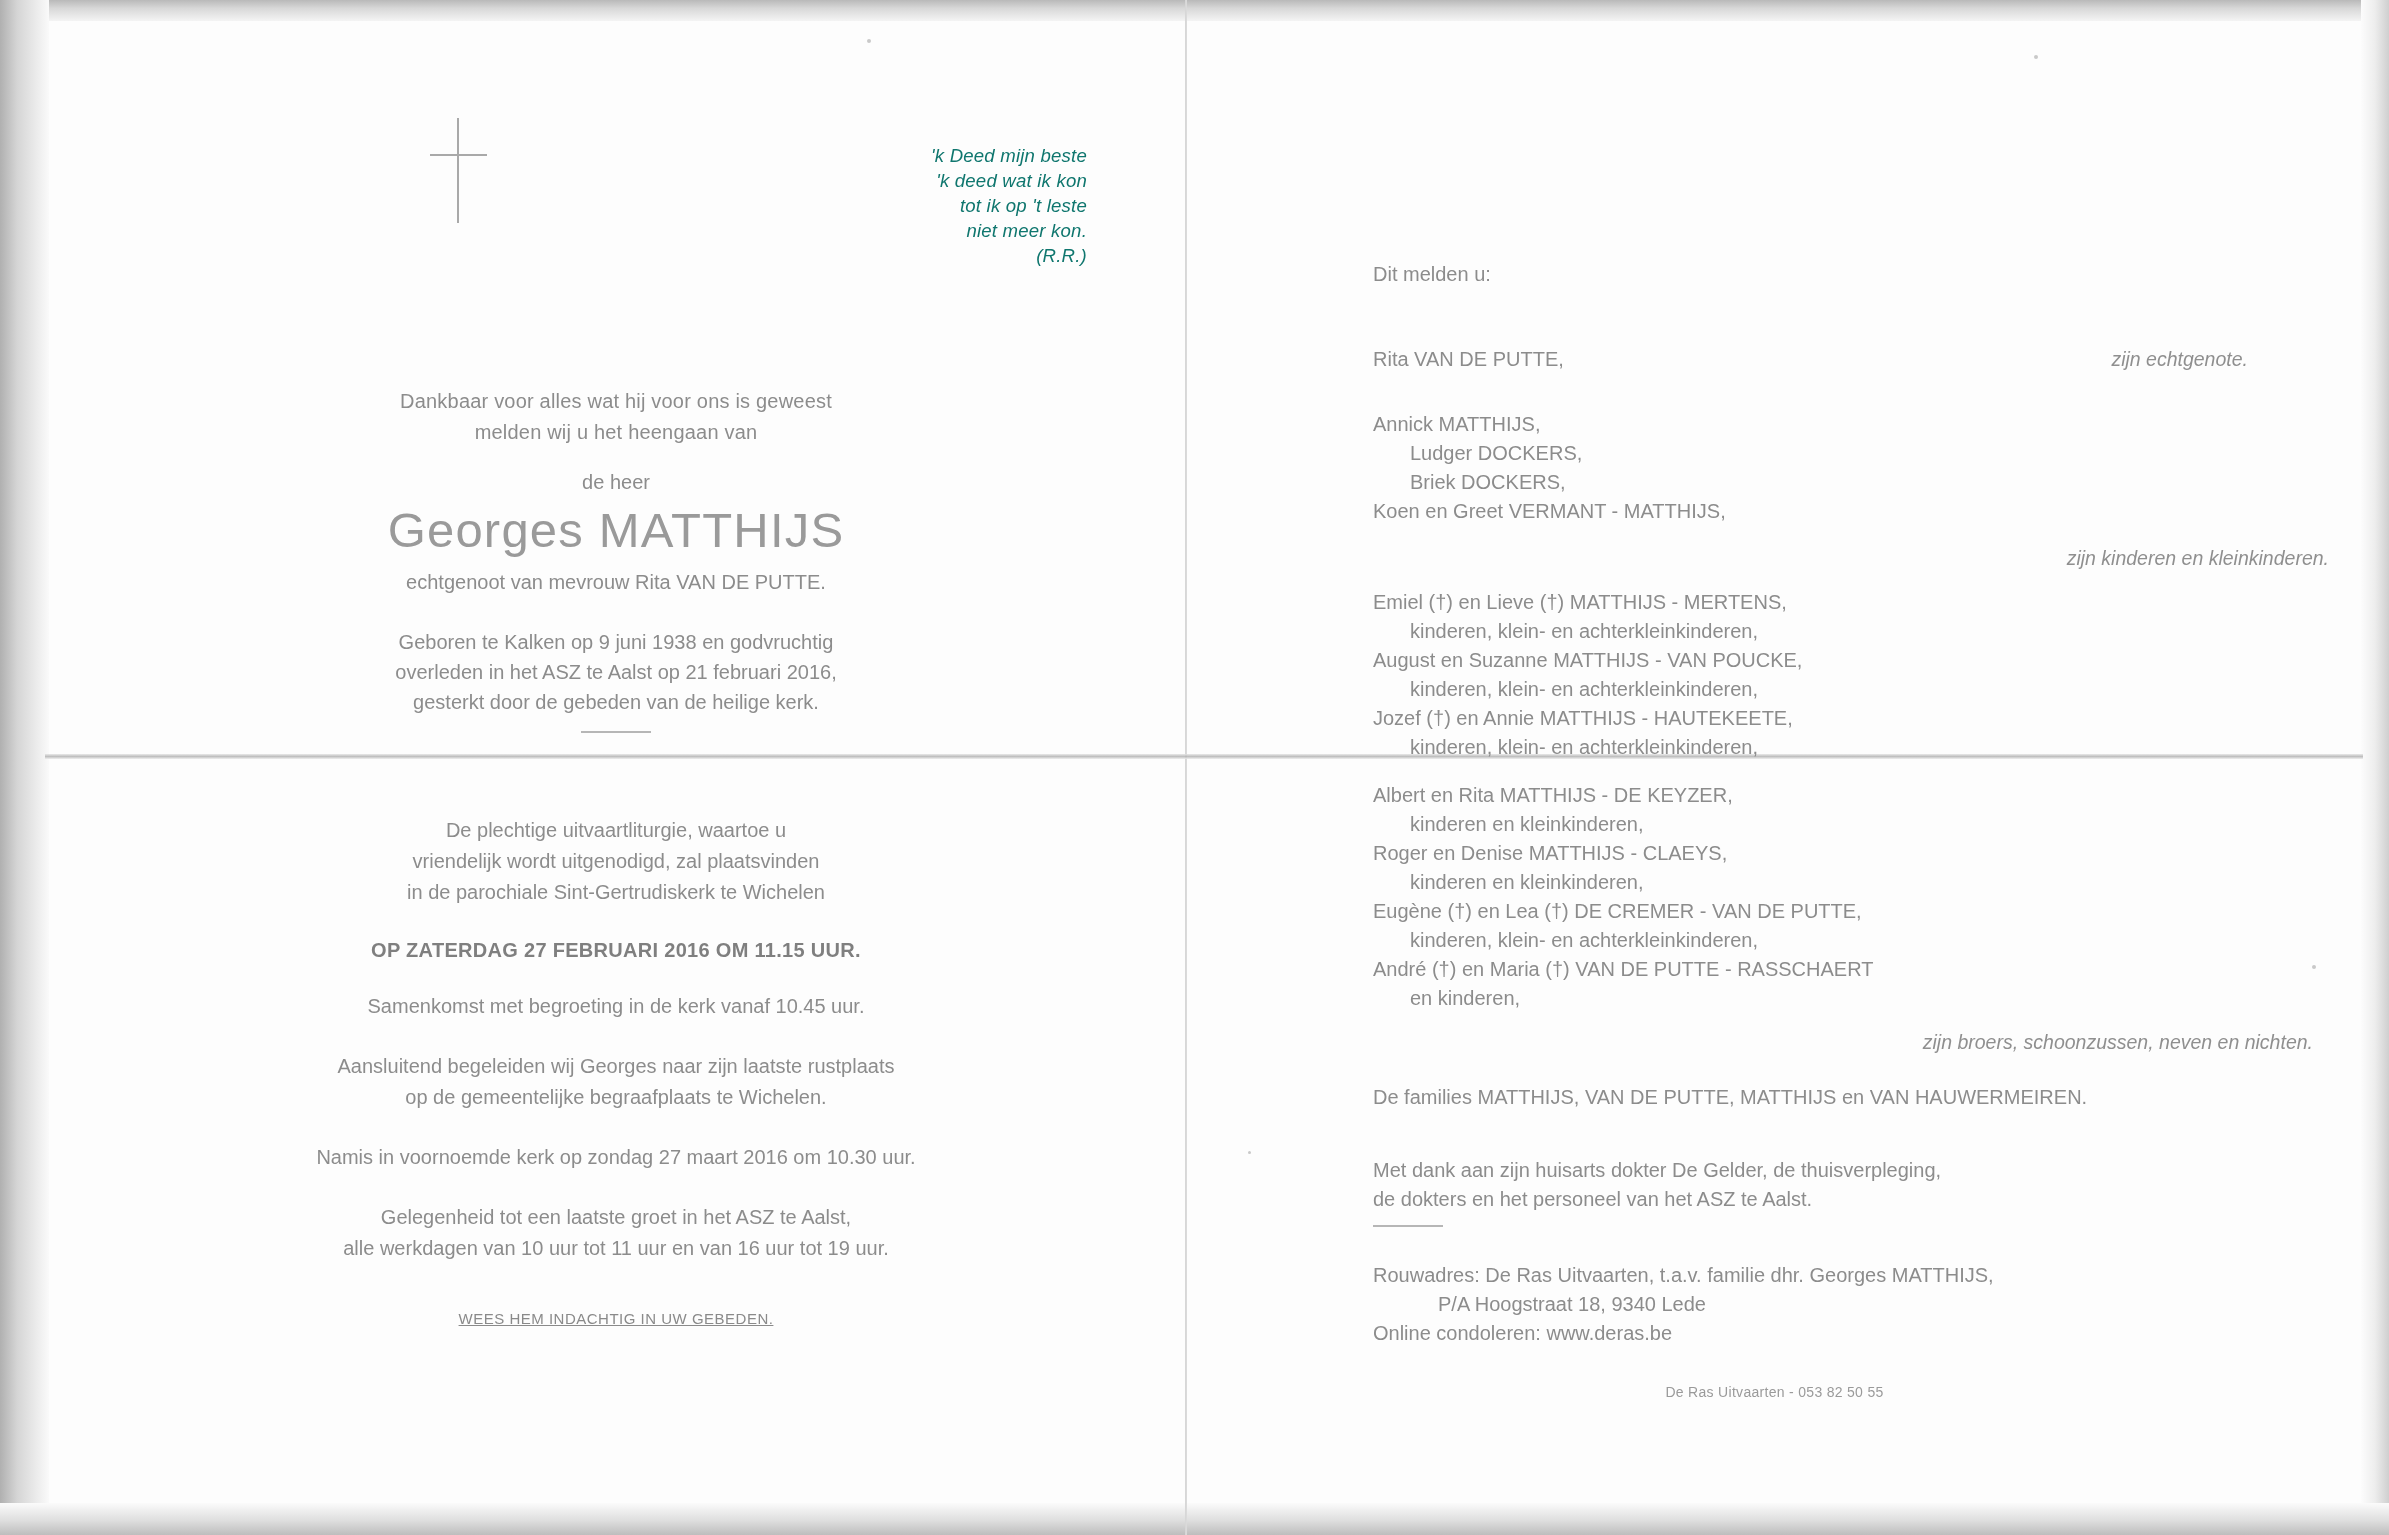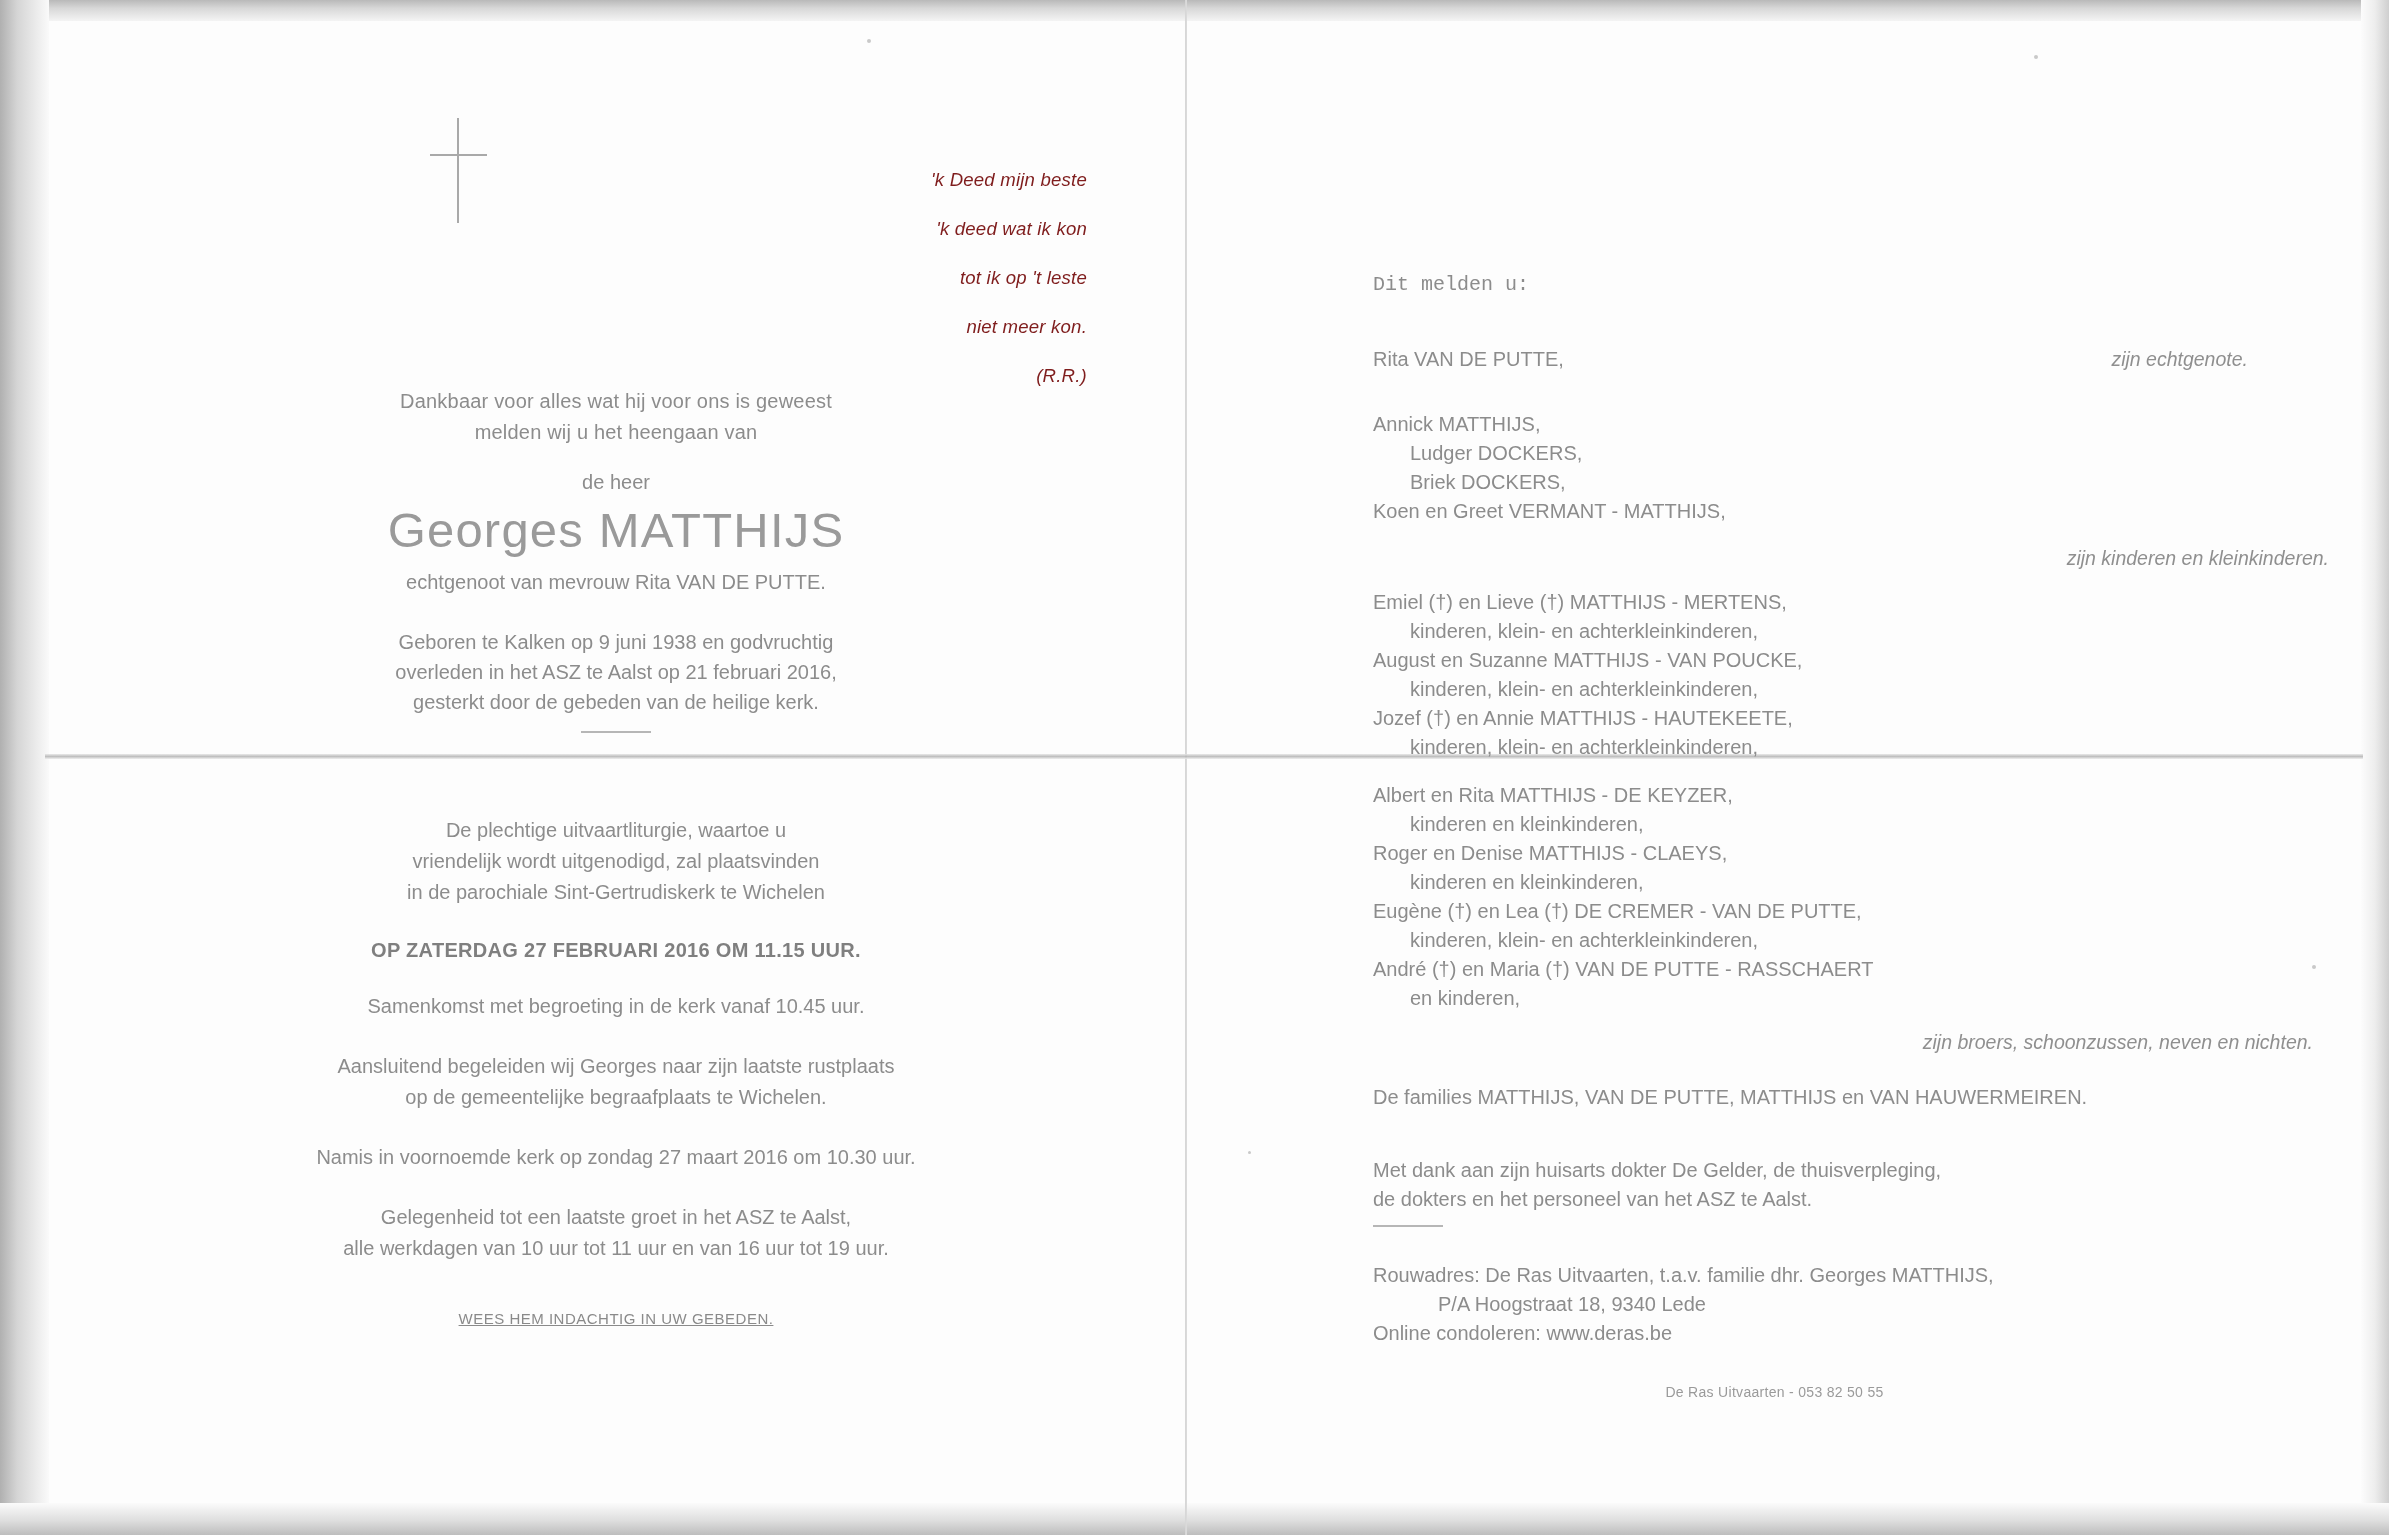--- a/index.html
+++ b/index.html
@@ -65,23 +65,22 @@
   .block { position: absolute; }
 
   .center { text-align: center; }
   .right { text-align: right; }
 
   
   .verse {
     font-size: 18.6px;
     font-style: italic;
     line-height: 25px;
-    color: #7f1d1d;
+    color: #0f766e;
     letter-spacing: 0.2px;
-    margin-top: 24px;
   }
   .intro {
     font-size: 20px;
     line-height: 31px;
     color: #8c8c8c;
     letter-spacing: 0.2px;
   }
   .deheer {
     font-size: 20px;
     color: #8c8c8c;
@@ -249,21 +248,21 @@
       <div class="para">Namis in voornoemde kerk op zondag 27 maart 2016 om 10.30 uur.</div>
       <div class="para">Gelegenheid tot een laatste groet in het ASZ te Aalst,</div>
       <div class="service">alle werkdagen van 10 uur tot 11 uur en van 16 uur tot 19 uur.</div>
       <div class="closing">WEES HEM INDACHTIG IN UW GEBEDEN.</div>
     </div>
 
   </div>
 
   <div class="page page-right">
 
-    <div class="block" style="left:186px; top:249px; width:940px;font-family:Liberation Mono, monospace;">
+    <div class="block" style="left:186px; top:239px; width:940px;">
       <div class="r-line">Dit melden u:</div>
     </div>
 
     <div class="block" style="left:186px; top:389px; width:956px;">
       <div class="r-line">Annick MATTHIJS,</div>
       <div class="r-line r-indent1">Ludger DOCKERS,</div>
       <div class="r-line r-indent1">Briek DOCKERS,</div>
       <div class="r-line">Koen en Greet VERMANT - MATTHIJS,</div>
       <div class="right" style="margin-top:21px; padding-right:0px;">
         <span class="r-rel">zijn kinderen en kleinkinderen.</span>

